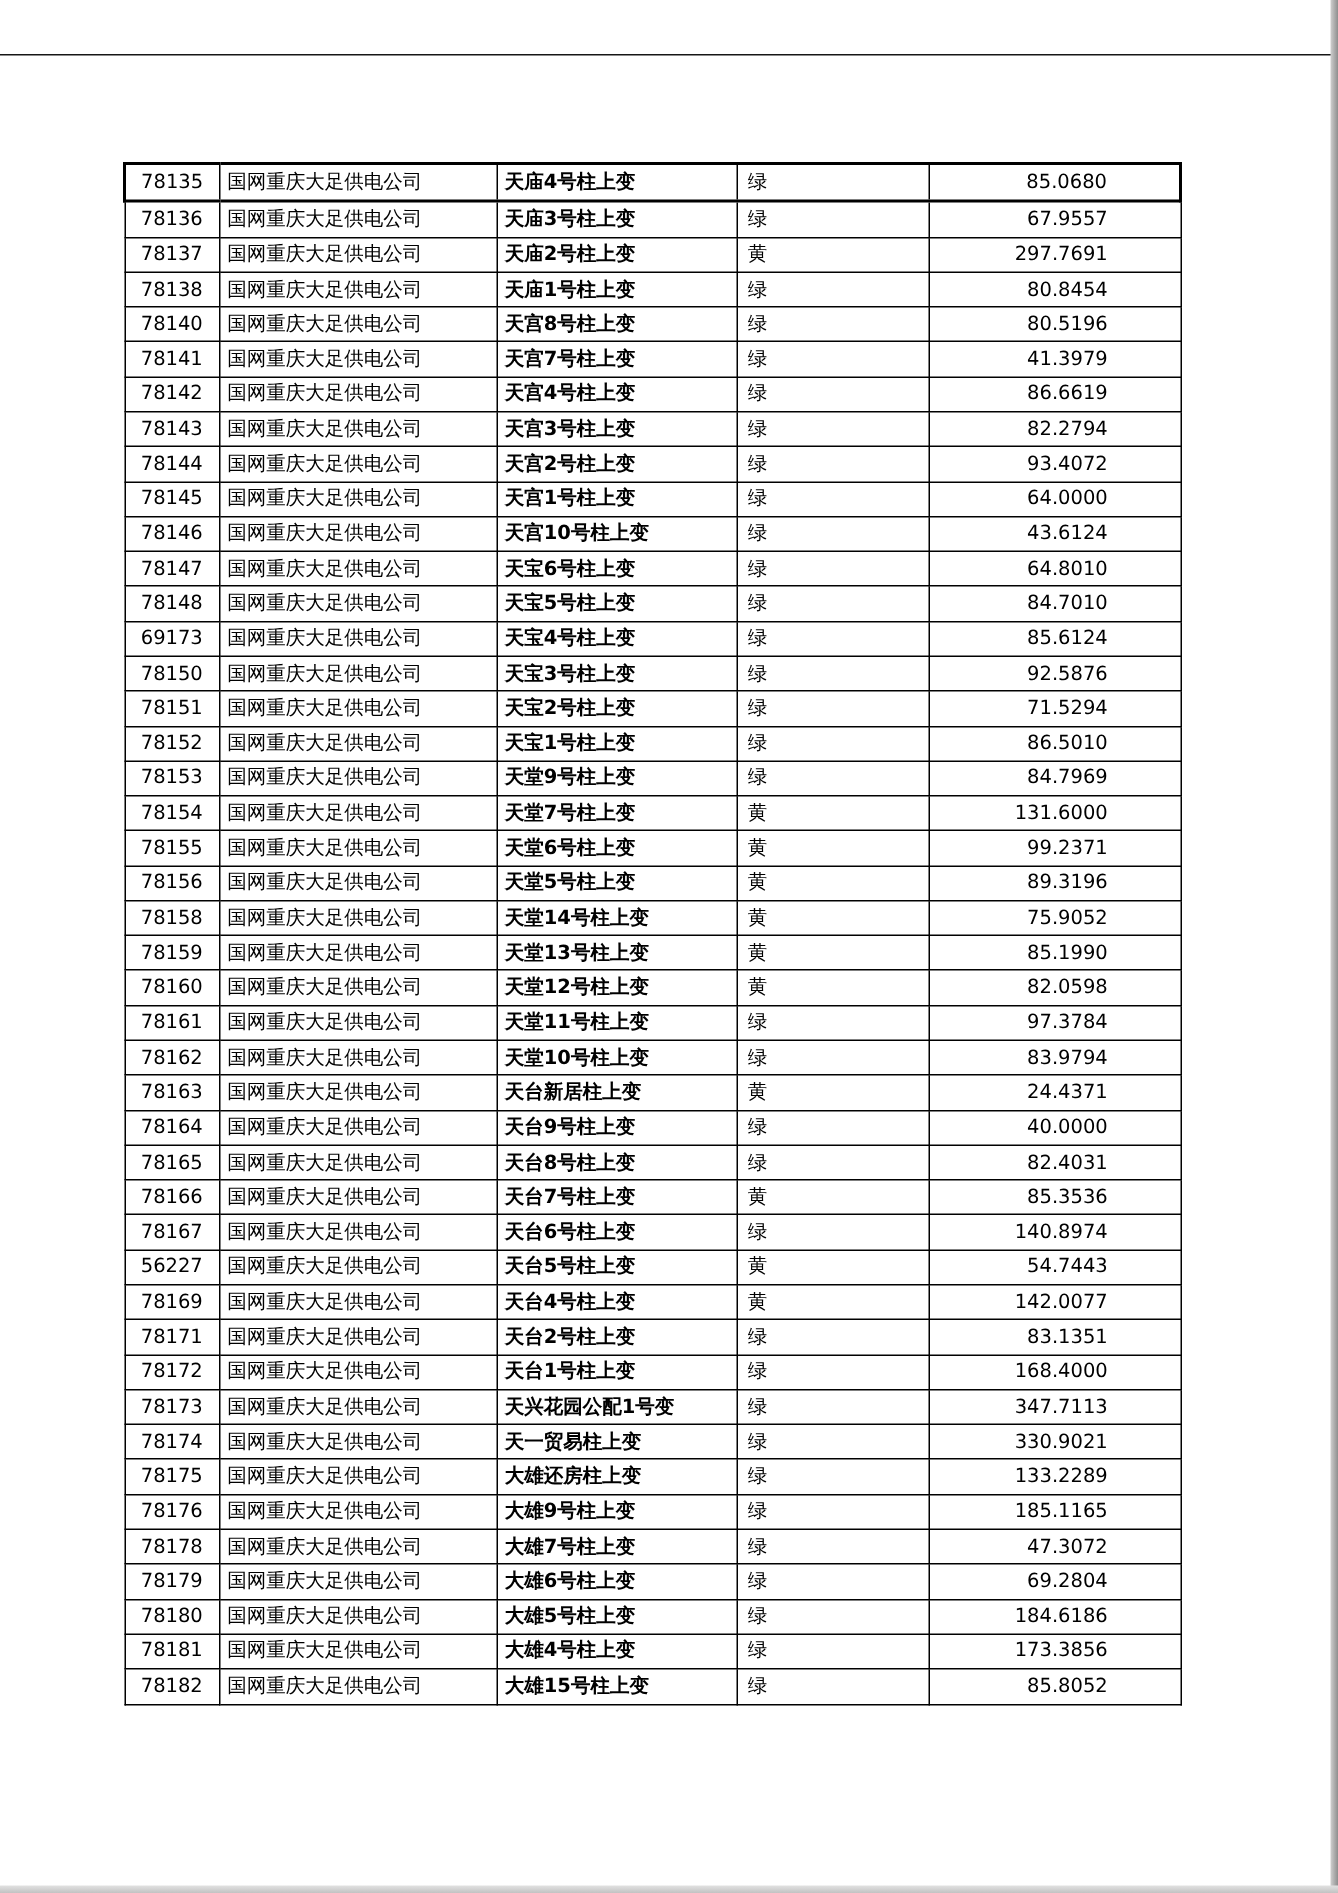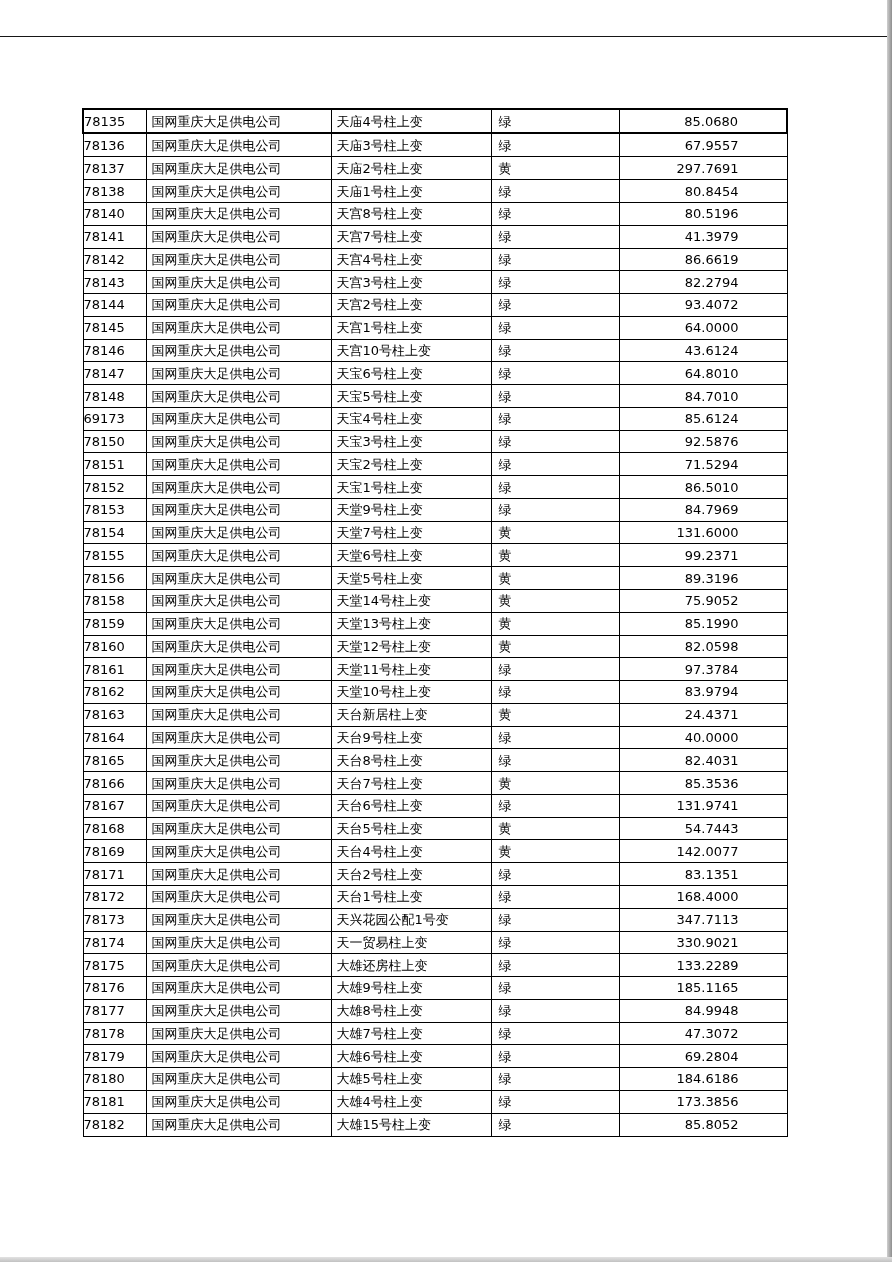--- a/index.html
+++ b/index.html
@@ -38,23 +38,23 @@
   }
   .data-table td {
     border: 1px solid #000;
     font-size: 13px;
     line-height: 1;
     padding: 0 5px;
     white-space: nowrap;
     overflow: hidden;
     vertical-align: middle;
   }
-  .data-table td.c-id { text-align: left; padding: 0; }
+  .data-table td.c-id { text-align: center; padding: 0; }
   .data-table td.c-company { text-align: left; }
-  .data-table td.c-name { text-align: left; }
+  .data-table td.c-name { text-align: left; font-weight: bold; }
   .data-table td.c-status { text-align: left; padding-left: 7px; }
   .data-table td.c-value { text-align: right; padding-right: 48px; }
   .data-table tr.first-row td { border-top-width: 2px; border-bottom-width: 2px; }
   .data-table tr.first-row td:first-child { border-left-width: 2px; }
   .data-table tr.first-row td:last-child { border-right-width: 2px; }
 </style>
 </head>
 <body>
 
 <div class="top-divider"></div>
@@ -308,25 +308,25 @@
     <td class="c-name">天台7号柱上变</td>
     <td class="c-status">黄</td>
     <td class="c-value">85.3536</td>
   </tr>
 
   <tr>
     <td class="c-id">78167</td>
     <td class="c-company">国网重庆大足供电公司</td>
     <td class="c-name">天台6号柱上变</td>
     <td class="c-status">绿</td>
-    <td class="c-value">131.9741</td>
-  </tr>
-
-  <tr>
-    <td class="c-id">78168</td>
+    <td class="c-value">140.8974</td>
+  </tr>
+
+  <tr>
+    <td class="c-id">56227</td>
     <td class="c-company">国网重庆大足供电公司</td>
     <td class="c-name">天台5号柱上变</td>
     <td class="c-status">黄</td>
     <td class="c-value">54.7443</td>
   </tr>
 
   <tr>
     <td class="c-id">78169</td>
     <td class="c-company">国网重庆大足供电公司</td>
     <td class="c-name">天台4号柱上变</td>
@@ -376,27 +376,20 @@
   </tr>
 
   <tr>
     <td class="c-id">78176</td>
     <td class="c-company">国网重庆大足供电公司</td>
     <td class="c-name">大雄9号柱上变</td>
     <td class="c-status">绿</td>
     <td class="c-value">185.1165</td>
   </tr>
 
-  <tr>
-    <td class="c-id">78177</td>
-    <td class="c-company">国网重庆大足供电公司</td>
-    <td class="c-name">大雄8号柱上变</td>
-    <td class="c-status">绿</td>
-    <td class="c-value">84.9948</td>
-  </tr>
 
   <tr>
     <td class="c-id">78178</td>
     <td class="c-company">国网重庆大足供电公司</td>
     <td class="c-name">大雄7号柱上变</td>
     <td class="c-status">绿</td>
     <td class="c-value">47.3072</td>
   </tr>
 
   <tr>

